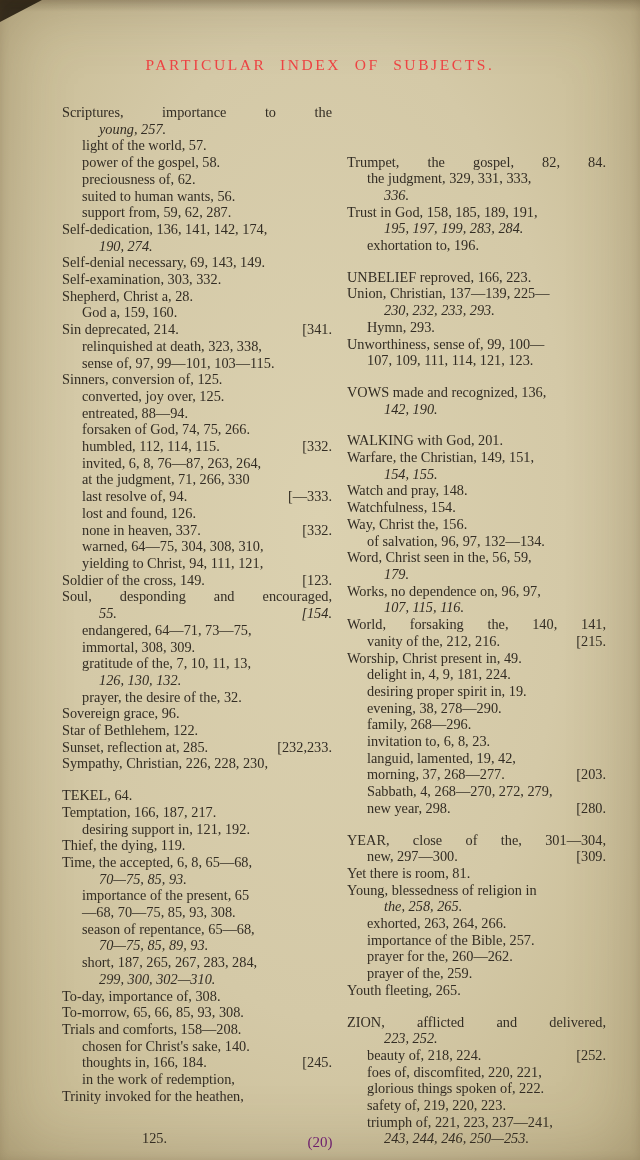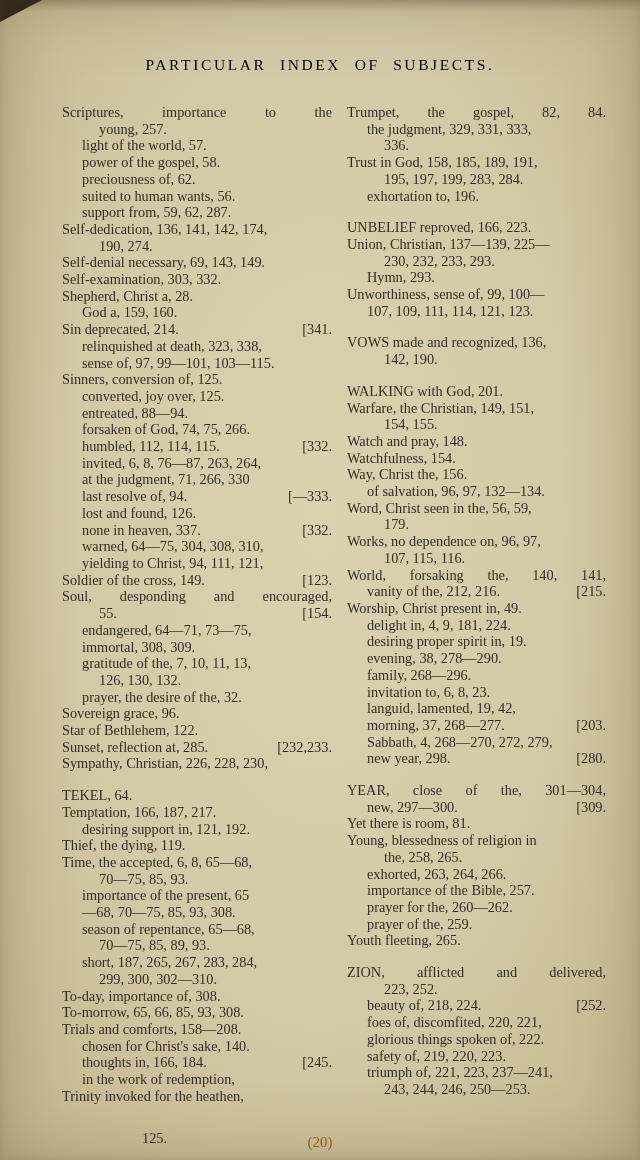--- a/index.html
+++ b/index.html
@@ -22,38 +22,38 @@
   .corner{
     position:absolute;top:0;left:0;width:0;height:0;
     border-top:22px solid #171109;border-right:42px solid transparent;opacity:.88;
   }
   .top-shade{
     position:absolute;top:0;left:0;right:0;height:12px;pointer-events:none;
     background:linear-gradient(to bottom, rgba(60,45,25,.22), rgba(60,45,25,0));
   }
   .title{
     margin:0;position:absolute;top:56px;left:0;right:0;text-align:center;
-    font-size:15.5px;font-weight:normal;letter-spacing:2.6px;word-spacing:7px;color:#000000;
+    font-size:15.5px;font-weight:normal;letter-spacing:2.6px;word-spacing:7px;color:#ef4444;
   }
   .columns{
-    position:absolute;top:104px;left:62px;right:34px;display:flex;align-items:flex-start;
+    position:absolute;top:104px;left:62px;right:34px;display:flex;align-items:flex-end;
   }
   .col{font-size:14.3px;line-height:16.7px;}
   .col-left{width:270px;}
   .divider{width:1px;background:var(--divider);margin:2px 8px 2px 6px;}
   .col-right{flex:1;}
   .line{white-space:nowrap;}
   .i1{padding-left:20px;}
-  .i2{padding-left:37px;}
+  .i2{padding-left:37px;font-style:italic;}
   .i3{padding-left:80px;margin-top:26px;}
   .flexline{display:flex;justify-content:space-between;}
   .just{white-space:normal;text-align:justify;text-align-last:justify;}
   .gap{height:15px;}
   .pagenum{
-    position:absolute;left:0;right:0;bottom:9px;text-align:center;font-size:15px;color:#a16207;
+    position:absolute;left:0;right:0;bottom:9px;text-align:center;font-size:15px;color:#701a75;
   }
 </style>
 </head>
 <body>
 
 <div class="page">
   <div class="top-shade"></div>
   <div class="corner"></div>
 
   <h1 class="title">PARTICULAR INDEX OF SUBJECTS.</h1>

